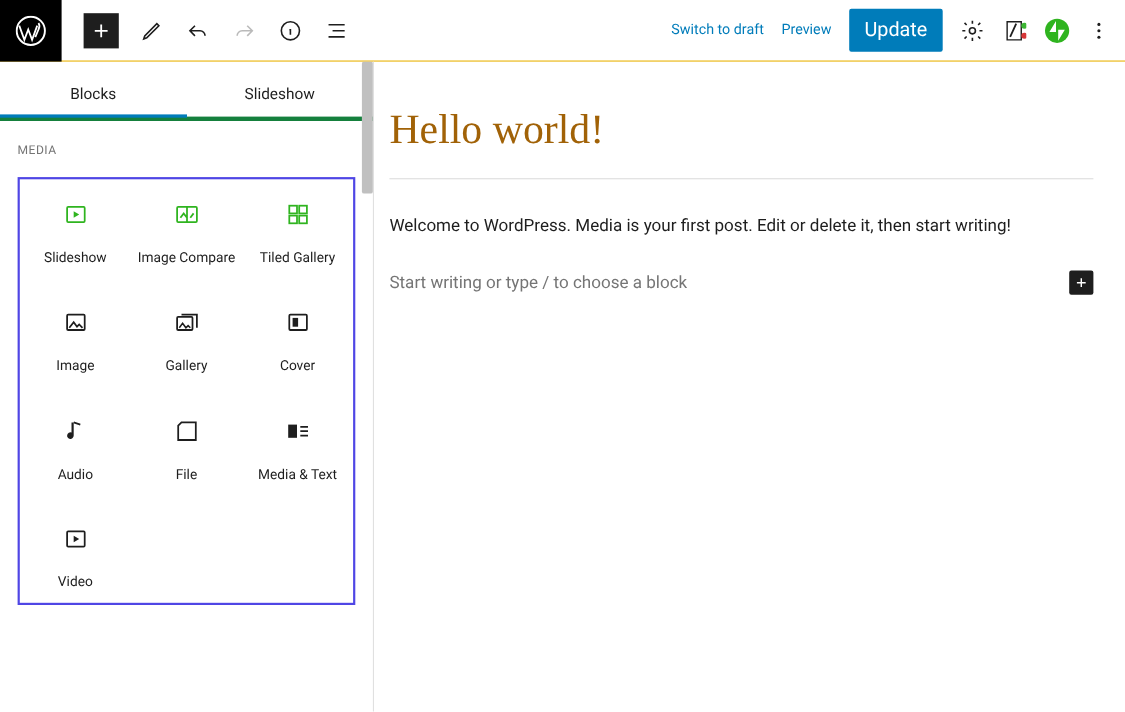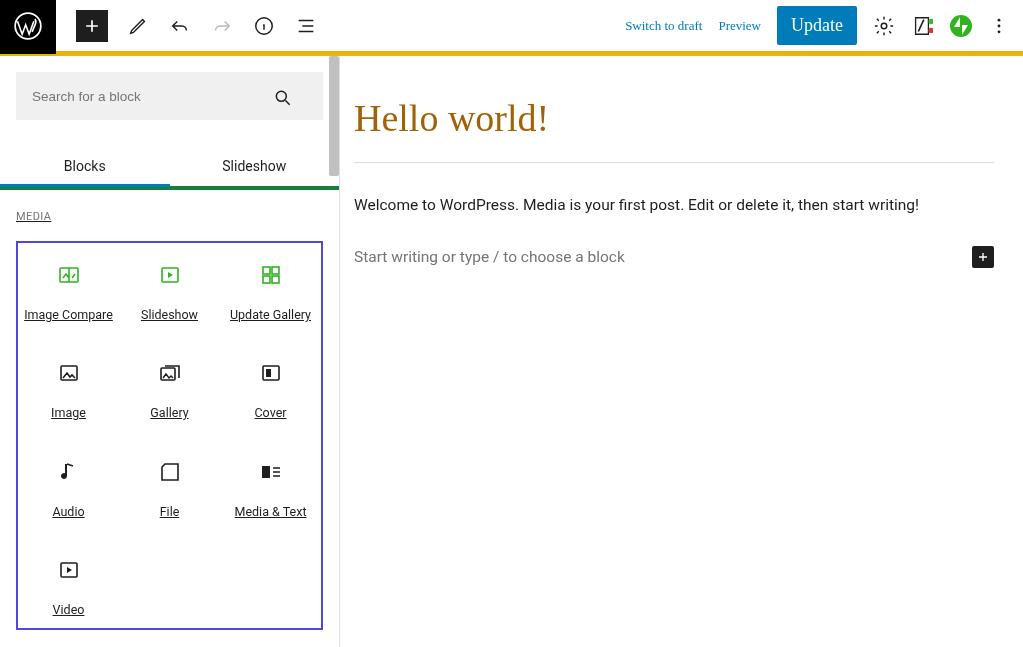--- a/index.html
+++ b/index.html
@@ -7,25 +7,24 @@
       font-family: -apple-system, BlinkMacSystemFont, "Segoe UI", Roboto, sans-serif;
       font-size: 13px;
       color: #1e1e1e;
       background: #fff;
       width: 1023px;
       height: 647px;
       overflow: hidden;
     }
     .topbar {
       height: 56px;
-      border-bottom: 5px solid #eab308;
+      border-bottom: 1px solid #eab308;
       display: flex;
       align-items: center;
       justify-content: space-between;
-      font-family: Liberation Serif, serif;
     }
     .topbar-left { display: flex; align-items: center; height: 100%; }
     .wp-logo {
       width: 56px; height: 56px;
       background: #000;
       display: flex; align-items: center; justify-content: center;
       color: #fff;
     }
     .wp-logo svg circle { stroke: #fff; fill: none; }
     .add-btn {
@@ -78,21 +77,21 @@
     }
     .tab {
       flex: 1; text-align: center; padding: 12px 0;
       font-size: 14px; color: #1e1e1e; cursor: pointer;
       position: relative;
     }
     .tab.active::after {
       content: ""; position: absolute; left: 0; right: 0; bottom: -1px;
       height: 3px; background: #007cba;
     }
-    .block-section { padding: 20px 16px 0 16px; text-decoration: underline; }
+    .block-section { padding: 20px 16px 0 16px; }
     .section-label {
       text-transform: uppercase;
       color: #757575;
       font-size: 11px;
       letter-spacing: 0.4px;
       margin-bottom: 18px;
     }
     .block-grid-highlight {
       border: 2px solid #4f46e5;
       padding: 16px 0 10px;
@@ -213,69 +212,58 @@
           <circle cx="12" cy="19" r="1.7" fill="#1e1e1e"></circle>
         </svg>
     </span>
   </div>
 </div>
 
 <div class="main">
 
   <div class="sidebar">
     <div class="sidebar-scroll-indicator"></div>
-    <div class="search-wrap">
-      <input class="search-input" placeholder="Search for a block" style="">
-      <div class="search-icon-abs">
-          <span class="si">
-        <svg width="20" height="20" viewBox="0 0 24 24">
-              <circle cx="10" cy="10" r="6" stroke="#1e1e1e" stroke-width="1.8" fill="none"></circle>
-              <path d="M15 15l5 5" stroke="#1e1e1e" stroke-width="1.8"></path>
-            </svg>
-      </span>
-        </div>
-    </div>
     <div class="tabs">
       <div class="tab active">Blocks</div>
       <div class="tab">Slideshow</div>
     </div>
     <div class="block-section">
       <div class="section-label">Media</div>
       <div class="block-grid-highlight">
 
         <div class="block-item">
           <span class="bi-icon">
             <svg width="24" height="24" viewBox="0 0 24 24">
+                <rect x="4" y="5" width="16" height="14" rx="1" stroke="#2fb41f" stroke-width="1.6" fill="none"></rect>
+                <path d="M10 9l5 3-5 3z" fill="#2fb41f"></path>
+              </svg>
+          </span>
+          <span class="bi-label">Slideshow</span>
+        </div>
+
+        <div class="block-item">
+          <span class="bi-icon">
+            <svg width="24" height="24" viewBox="0 0 24 24">
                 <rect x="3" y="5" width="18" height="14" rx="1" stroke="#2fb41f" stroke-width="1.6" fill="none"></rect>
                 <path d="M12 5v14M6 15l3-4 3 4M15 15l3-4" stroke="#2fb41f" stroke-width="1.6" fill="none"></path>
               </svg>
           </span>
           <span class="bi-label">Image Compare</span>
-        </div>
-
-        <div class="block-item">
-          <span class="bi-icon">
-            <svg width="24" height="24" viewBox="0 0 24 24">
-                <rect x="4" y="5" width="16" height="14" rx="1" stroke="#2fb41f" stroke-width="1.6" fill="none"></rect>
-                <path d="M10 9l5 3-5 3z" fill="#2fb41f"></path>
-              </svg>
-          </span>
-          <span class="bi-label">Slideshow</span>
         </div>
 
         <div class="block-item">
           <span class="bi-icon">
             <svg width="24" height="24" viewBox="0 0 24 24">
                 <rect x="4" y="4" width="7" height="7" stroke="#2fb41f" stroke-width="1.6" fill="none"></rect>
                 <rect x="13" y="4" width="7" height="7" stroke="#2fb41f" stroke-width="1.6" fill="none"></rect>
                 <rect x="4" y="13" width="7" height="7" stroke="#2fb41f" stroke-width="1.6" fill="none"></rect>
                 <rect x="13" y="13" width="7" height="7" stroke="#2fb41f" stroke-width="1.6" fill="none"></rect>
               </svg>
           </span>
-          <span class="bi-label">Update Gallery</span>
+          <span class="bi-label">Tiled Gallery</span>
         </div>
 
         <div class="block-item">
           <span class="bi-icon">
             <svg width="24" height="24" viewBox="0 0 24 24">
                 <rect x="4" y="5" width="16" height="14" rx="1" stroke="#1e1e1e" stroke-width="1.6" fill="none"></rect>
                 <path d="M6 17l4-5 3 4 2-2 3 3" stroke="#1e1e1e" stroke-width="1.6" fill="none"></path>
               </svg>
           </span>
           <span class="bi-label">Image</span>

